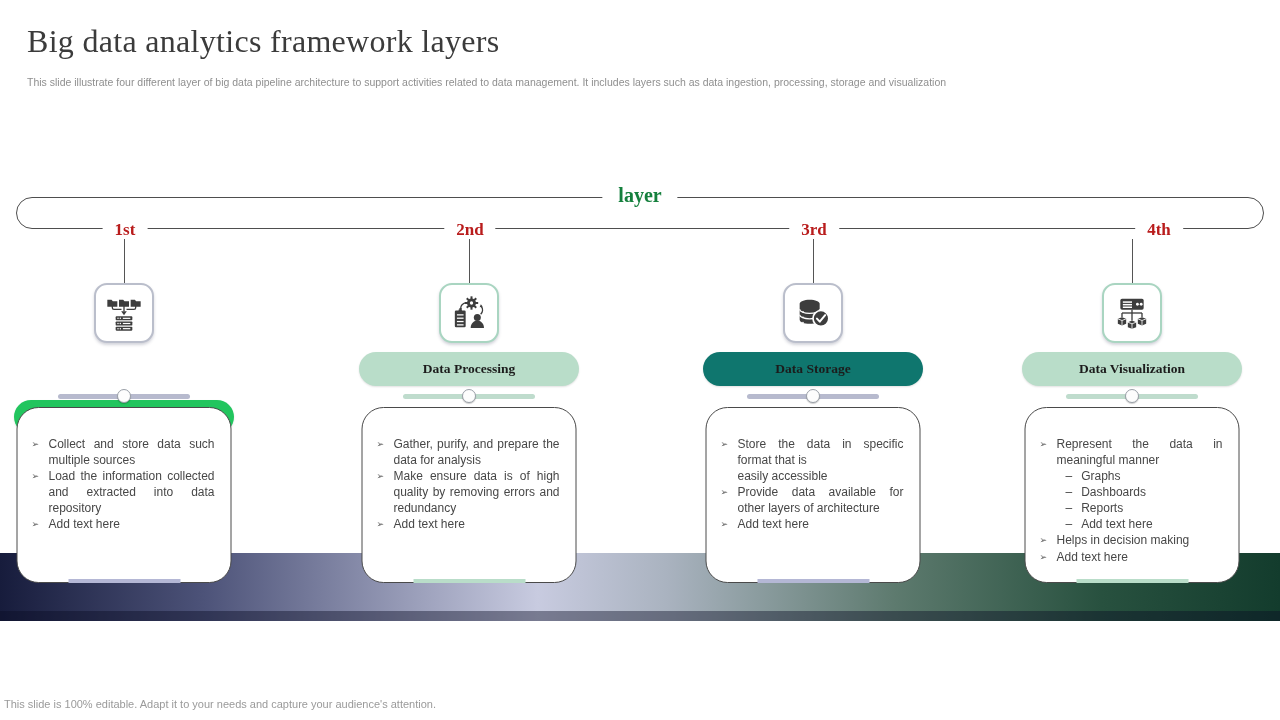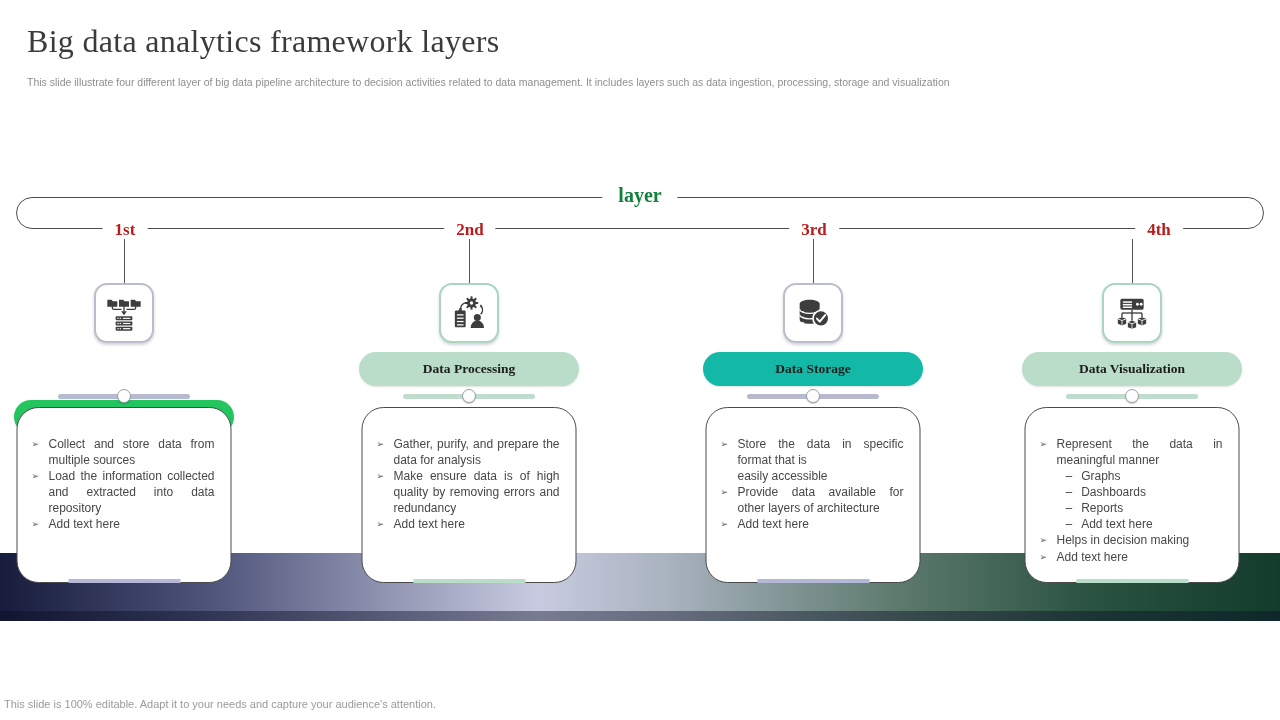--- a/index.html
+++ b/index.html
@@ -46,21 +46,21 @@
   .sub{display:flex;gap:9px;padding-left:9px;text-align:left;}
   .sm{color:#474747;}
   .footer{position:absolute;left:4px;top:698px;width:100%;margin:0;text-align:left;
           font-size:11px;color:#9a9a9a;}
 </style>
 </head>
 <body>
 
 <div class="slide">
   <h1 class="title">Big data analytics framework layers</h1>
-  <p class="subtitle">This slide illustrate four different layer of big data pipeline architecture to decision activities related to data management.  It includes layers such as data ingestion, processing, storage and visualization</p>
+  <p class="subtitle">This slide illustrate four different layer of big data pipeline architecture to support activities related to data management.  It includes layers such as data ingestion, processing, storage and visualization</p>
 
   <div class="band" id="band" style="background: linear-gradient(90deg, rgb(23, 28, 60) 0%, rgb(77, 83, 121) 16%, rgb(200, 203, 224) 42%, rgb(170, 179, 192) 52%, rgb(93, 122, 110) 70%, rgb(40, 81, 63) 86%, rgb(19, 60, 45) 100%);"></div>
 
   <div class="bracket" id="bracket">
     <span class="layer-label">layer</span>
   <span class="order-label" style="left: 108px;">1st</span>
       <span class="order-label" style="left: 453px;">2nd</span>
       <span class="order-label" style="left: 797px;">3rd</span>
       <span class="order-label" style="left: 1142px;">4th</span>
     </div>
@@ -100,21 +100,21 @@
 </svg>
         </div>
         <div class="pill" style="background: #22c55e; margin-top: 48px;">Data Ingestion</div>
         <div class="slider" style="background: rgb(183, 186, 206);">
           <div class="knob"></div>
         </div>
         <div class="card">
           <ul>
             <li>
               <span class="bm">➢</span>
-              <span class="bt">Collect and store data from multiple sources</span>
+              <span class="bt">Collect and store data such multiple sources</span>
             </li>
             <li>
               <span class="bm">➢</span>
               <span class="bt">Load the information collected and extracted into data repository</span>
             </li>
             <li>
               <span class="bm">➢</span>
               <span class="bt">Add text here</span>
             </li>
           </ul>
@@ -192,21 +192,21 @@
   </g>
   <g fill="#fff">
     <circle cx="12" cy="22.6" r="1"></circle>
               <circle cx="12" cy="29.1" r="1"></circle>
               <circle cx="12" cy="35.4" r="1"></circle>
   </g>
   <circle cx="33.5" cy="30.5" r="9.5" fill="#3d3d3d" stroke="#fff" stroke-width="2"></circle>
   <polyline points="28.7,30.8 32.1,34.4 38.6,26.6" fill="none" stroke="#fff" stroke-width="2.4" stroke-linecap="round" stroke-linejoin="round"></polyline>
 </svg>
         </div>
-        <div class="pill" style="background: #14b8a6;">Data Storage</div>
+        <div class="pill" style="background: #0f766e;">Data Storage</div>
         <div class="slider" style="background: rgb(183, 186, 206);">
           <div class="knob"></div>
         </div>
         <div class="card">
           <ul>
             <li>
               <span class="bm">➢</span>
               <span class="bt">Store the data in specific format that is
 easily accessible</span>
             </li>

